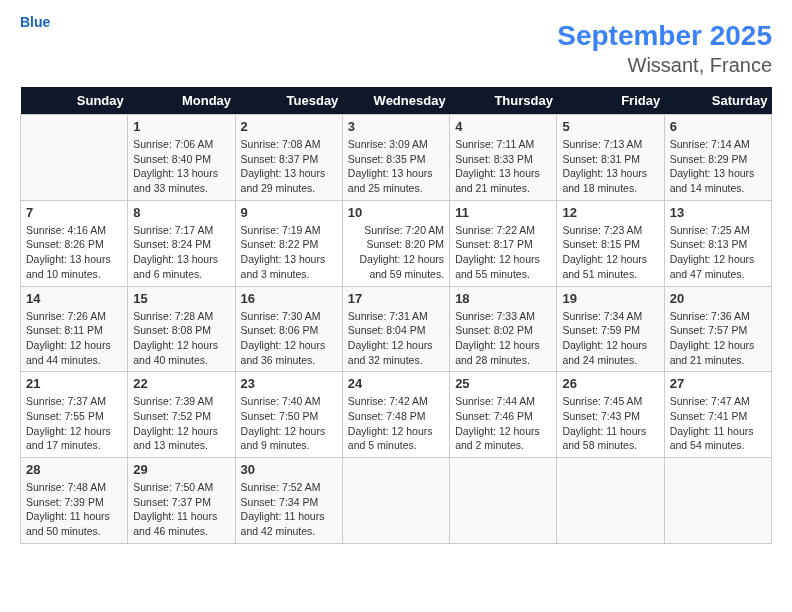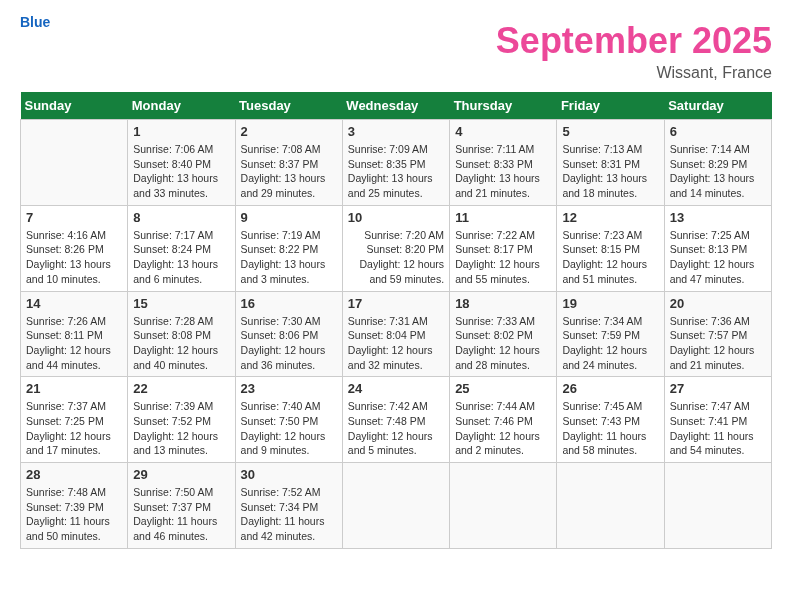--- a/index.html
+++ b/index.html
@@ -31,39 +31,39 @@
     }
     .logo-bird {
       width: 30px;
       height: 30px;
       margin-left: 2px;
     }
     .title-area {
       text-align: right;
     }
     .month-title {
-      font-size: 36px;
+      font-size: 28px;
       font-weight: bold;
-      color: #ec4899;
+      color: #3b82f6;
     }
     .location {
-      font-size: 16px;
+      font-size: 20px;
       color: #555;
       margin-top: 2px;
     }
     table {
       width: 100%;
       border-collapse: collapse;
       font-size: 11px;
     }
     thead tr th {
-      background-color: #15803d;
+      background-color: #0f172a;
       color: #fff;
       padding: 6px 4px;
-      text-align: left;
+      text-align: right;
       font-size: 13px;
       font-weight: bold;
     }
     tbody tr td {
       border: 1px solid #ccc;
       vertical-align: top;
       padding: 4px 5px;
       min-height: 80px;
       color: #333;
       width: 107px;
@@ -128,21 +128,21 @@
         </td>
         <td>
           <span class="day-num">2</span>
           <div class="cell-text" style="white-space: pre-line;">Sunrise: 7:08 AM
 Sunset: 8:37 PM
 Daylight: 13 hours
 and 29 minutes.</div>
         </td>
         <td>
           <span class="day-num">3</span>
-          <div class="cell-text" style="white-space: pre-line;">Sunrise: 7:09 AM
+          <div class="cell-text" style="white-space: pre-line;">Sunrise: 3:09 AM
 Sunset: 8:35 PM
 Daylight: 13 hours
 and 25 minutes.</div>
         </td>
         <td>
           <span class="day-num">4</span>
           <div class="cell-text" style="white-space: pre-line;">Sunrise: 7:11 AM
 Sunset: 8:33 PM
 Daylight: 13 hours
 and 21 minutes.</div>
@@ -261,21 +261,21 @@
           <div class="cell-text" style="white-space: pre-line;">Sunrise: 7:36 AM
 Sunset: 7:57 PM
 Daylight: 12 hours
 and 21 minutes.</div>
         </td>
       </tr>
       <tr>
         <td>
           <span class="day-num">21</span>
           <div class="cell-text" style="white-space: pre-line;">Sunrise: 7:37 AM
-Sunset: 7:25 PM
+Sunset: 7:55 PM
 Daylight: 12 hours
 and 17 minutes.</div>
         </td>
         <td>
           <span class="day-num">22</span>
           <div class="cell-text" style="white-space: pre-line;">Sunrise: 7:39 AM
 Sunset: 7:52 PM
 Daylight: 12 hours
 and 13 minutes.</div>
         </td>

